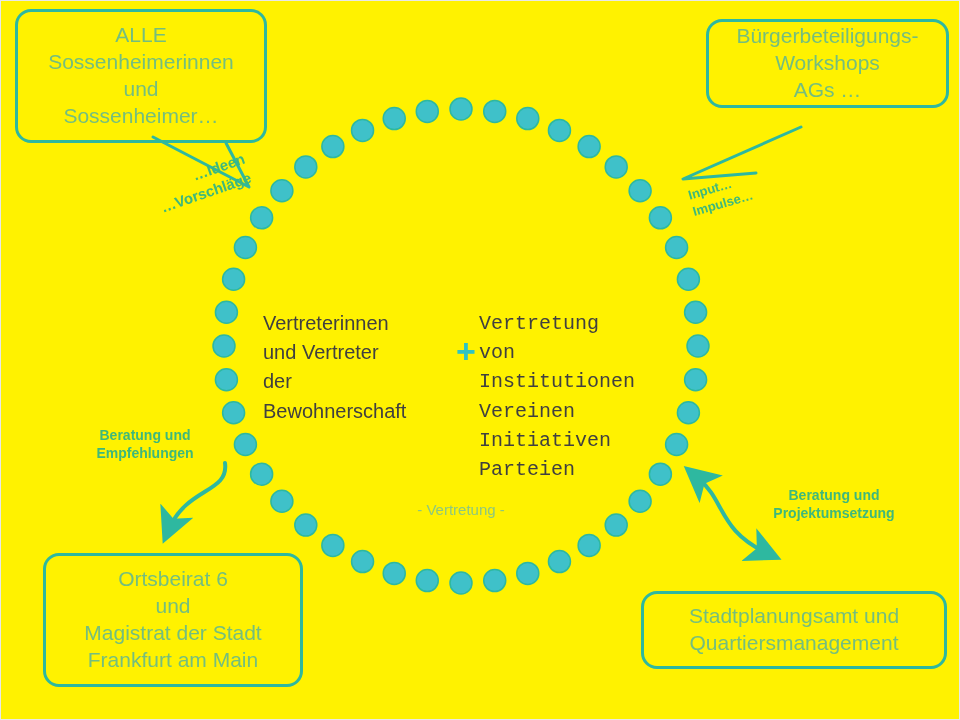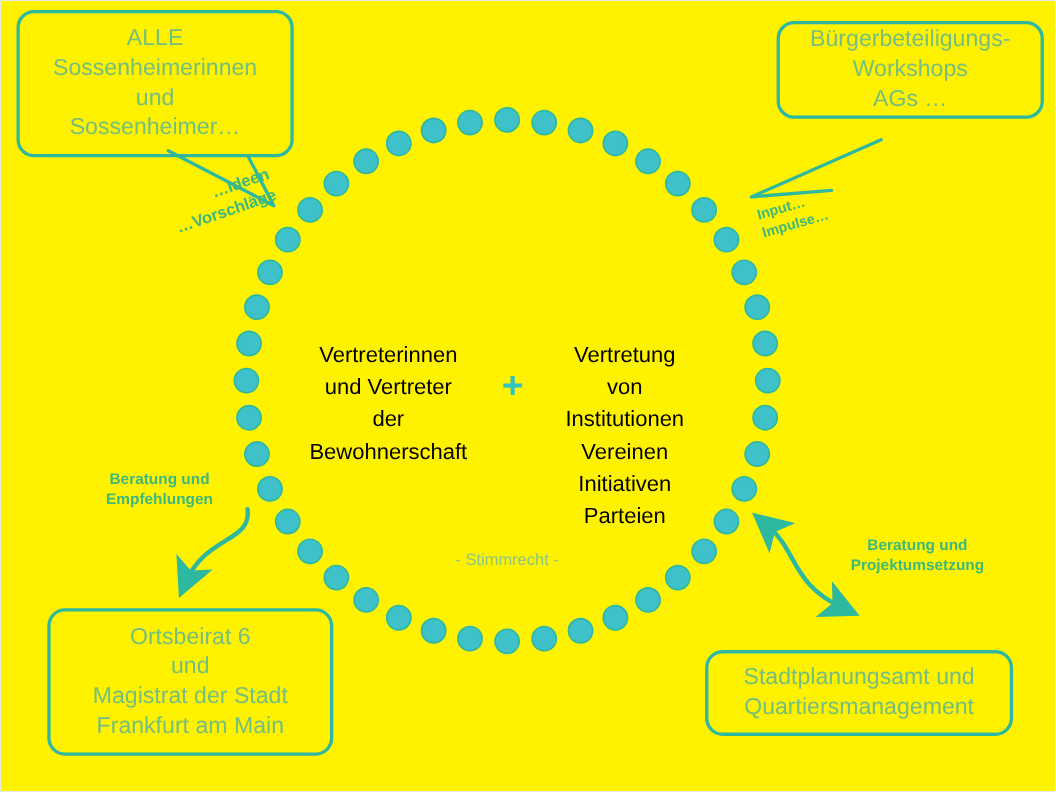--- a/index.html
+++ b/index.html
@@ -37,43 +37,42 @@
     text-align: center;
     color: #74BE7E;
     line-height: 1.28;
     cursor: default;
   }
   .box .box-text { display: block; width: 100%; white-space: pre-line; }
 
   #bubble-alle      { left: 14px;  top: 8px;   width: 252px; height: 134px; font-size: 21px; }
   #bubble-workshops { left: 705px; top: 18px;  width: 243px; height: 89px; font-size: 21px; }
   #box-ortsbeirat   { left: 42px;  top: 552px; width: 260px; height: 134px; font-size: 21px; }
-  #box-stadtplanung { left: 640px; top: 590px; width: 280px; height: 78px;  font-size: 21px; }
+  #box-stadtplanung { left: 640px; top: 590px; width: 306px; height: 78px;  font-size: 21px; }
 
   
   #beirat-title {
     position: absolute;
     left: 0; top: 203px; width: 960px;
     text-align: center;
     font-size: 40px;
     font-weight: bold;
     letter-spacing: 7px;
     color: #36B7C6;
     white-space: pre;
   }
   .center-col {
     position: absolute;
-    text-align: center;
     font-size: 20px;
-    color: #000000;
+    color: #404040;
     line-height: 1.46;
     white-space: pre-line;
   }
   #col-left  { left: 262px; top: 308px; width: 180px; }
-  #col-right { left: 478px; top: 308px; width: 178px; }
+  #col-right { left: 478px; top: 308px; width: 178px; font-family: Liberation Mono, monospace; }
   #plus-sign {
     position: absolute;
     left: 440px; top: 325px; width: 50px; height: 50px;
     display: flex; align-items: center; justify-content: center;
     font-size: 34px; font-weight: bold; color: #2EC4C4; line-height: 1;
   }
   #stimmrecht {
     position: absolute;
     left: 330px; top: 500px; width: 260px;
     text-align: center;
@@ -216,21 +215,21 @@
 
   <div id="plus-sign">+</div>
 
   <div id="col-right" class="center-col">Vertretung
 von
 Institutionen
 Vereinen
 Initiativen
 Parteien</div>
 
-  <div id="stimmrecht">- Stimmrecht -</div>
+  <div id="stimmrecht">- Vertretung -</div>
 
   <div id="annot-ideen" class="annot">…Ideen
 …Vorschläge</div>
 
   <div id="annot-input" class="annot">Input…
 Impulse…</div>
 
   <div id="annot-beratung-links" class="annot">Beratung und
 Empfehlungen</div>
 

